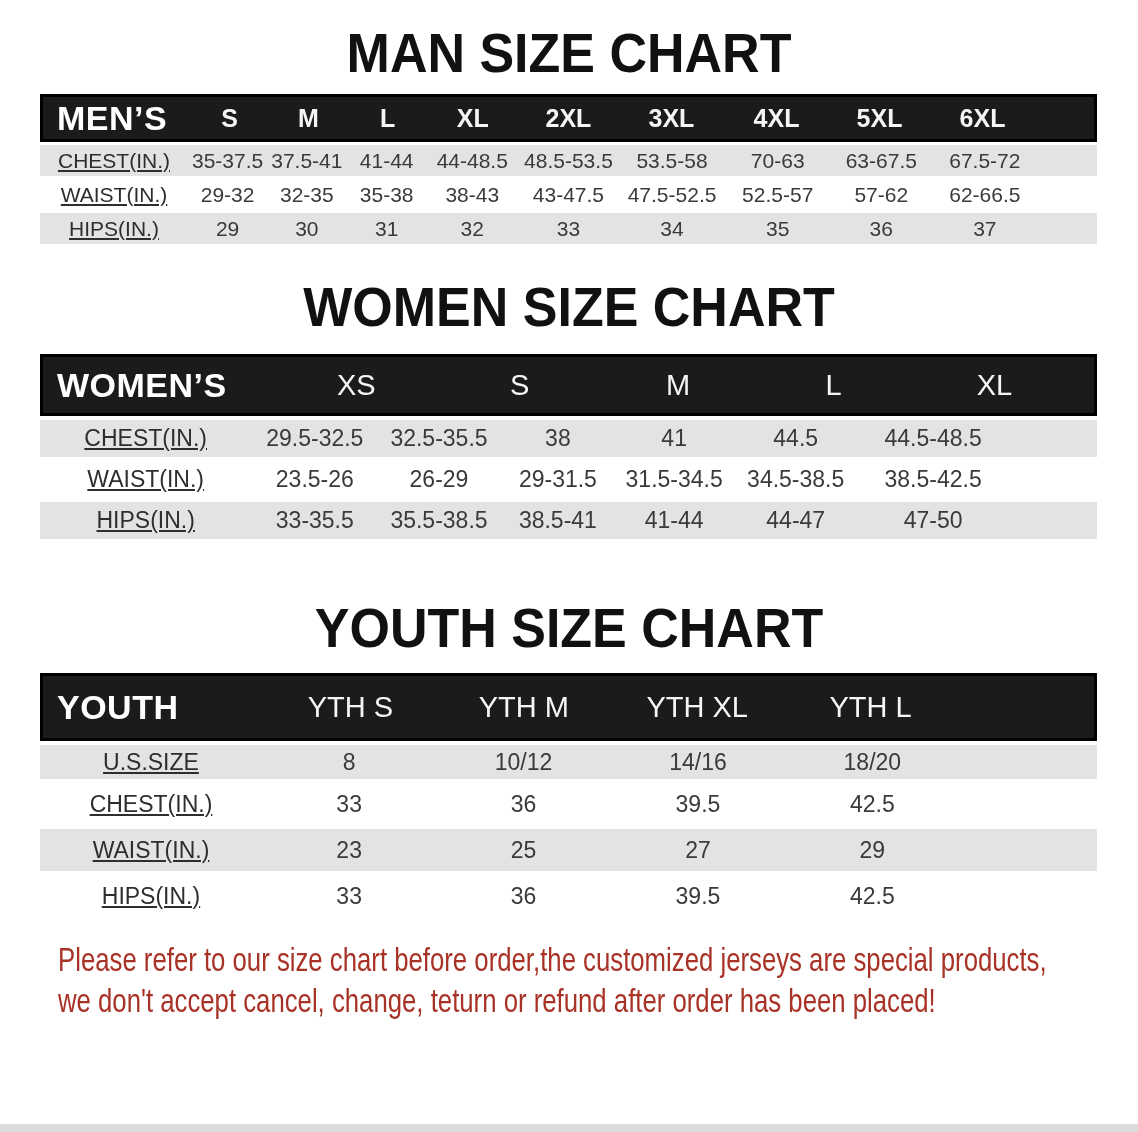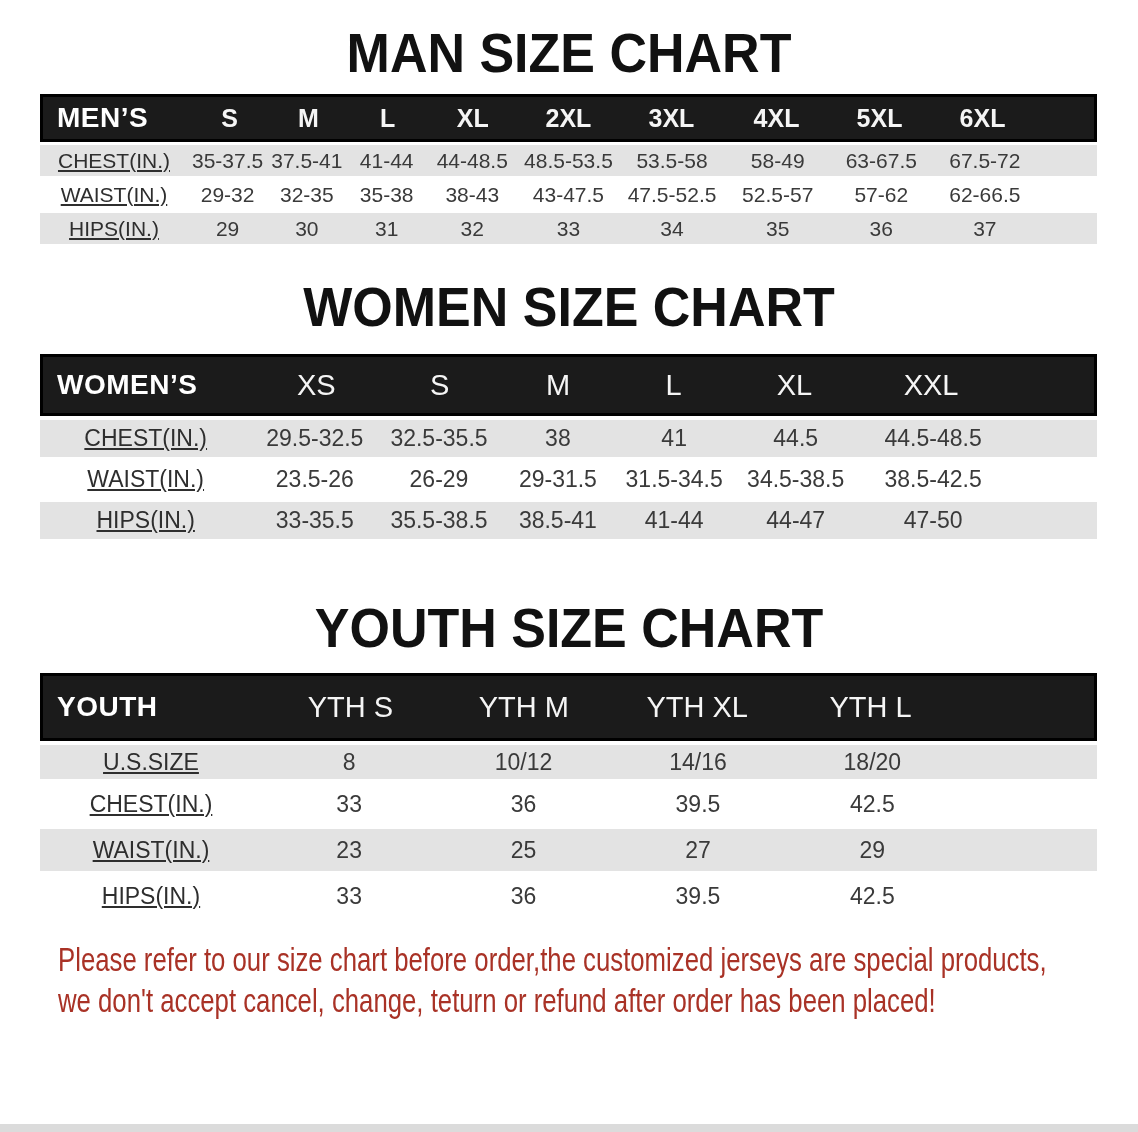--- a/index.html
+++ b/index.html
@@ -59,34 +59,34 @@
   .cell {
     display: flex;
     align-items: center;
     justify-content: center;
     white-space: nowrap;
   }
   .label-cell {
     justify-content: flex-start;
     padding-left: 14px;
     font-weight: 700;
-    font-size: 28px;
+    font-size: 34px;
     color: #fff;
     letter-spacing: 0.5px;
   }
   .row-label { color: #2e2e2e; text-decoration: underline; }
 
   .men   .t-row { grid-template-columns: 14% 7.5% 7.5% 7.6% 8.6% 9.6% 10% 10% 9.6% 10%; }
   .women .t-row { grid-template-columns: 20% 12% 11.5% 11% 11% 12% 14%; }
   .youth .t-row { grid-template-columns: 21% 16.5% 16.5% 16.5% 16.5%; }
 
   .men   .t-header { height: 48px; font-size: 25px; font-weight: 700; }
   .men   .t-data   { height: 31px; margin-top: 3px; font-size: 21px; color: #3a3a3a; }
 
-  .women .t-header { height: 62px; font-size: 29px; font-weight: 400; }
+  .women .t-header { height: 62px; font-size: 29px; font-weight: 400; gap: 40px; }
   .women .t-data   { height: 37px; margin-top: 4px; font-size: 23px; color: #3a3a3a; }
 
   .youth .t-header { height: 68px; font-size: 29px; font-weight: 400; }
   .youth .t-data   { height: 42px; margin-top: 4px; font-size: 23px; color: #3a3a3a; }
   .youth .row-ussize { height: 34px; }
 
   
   .footer-note {
     margin: 22px 0 0 58px;
     color: var(--note-color, #A93226);
@@ -128,21 +128,21 @@
         <div class="cell">6XL</div>
       </div>
       <div class="t-row t-data shaded">
         <div class="cell row-label">CHEST(IN.)</div>
         <div class="cell">35-37.5</div>
         <div class="cell">37.5-41</div>
         <div class="cell">41-44</div>
         <div class="cell">44-48.5</div>
         <div class="cell">48.5-53.5</div>
         <div class="cell">53.5-58</div>
-        <div class="cell">58-49</div>
+        <div class="cell">70-63</div>
         <div class="cell">63-67.5</div>
         <div class="cell">67.5-72</div>
       </div>
       <div class="t-row t-data">
         <div class="cell row-label">WAIST(IN.)</div>
         <div class="cell">29-32</div>
         <div class="cell">32-35</div>
         <div class="cell">35-38</div>
         <div class="cell">38-43</div>
         <div class="cell">43-47.5</div>

